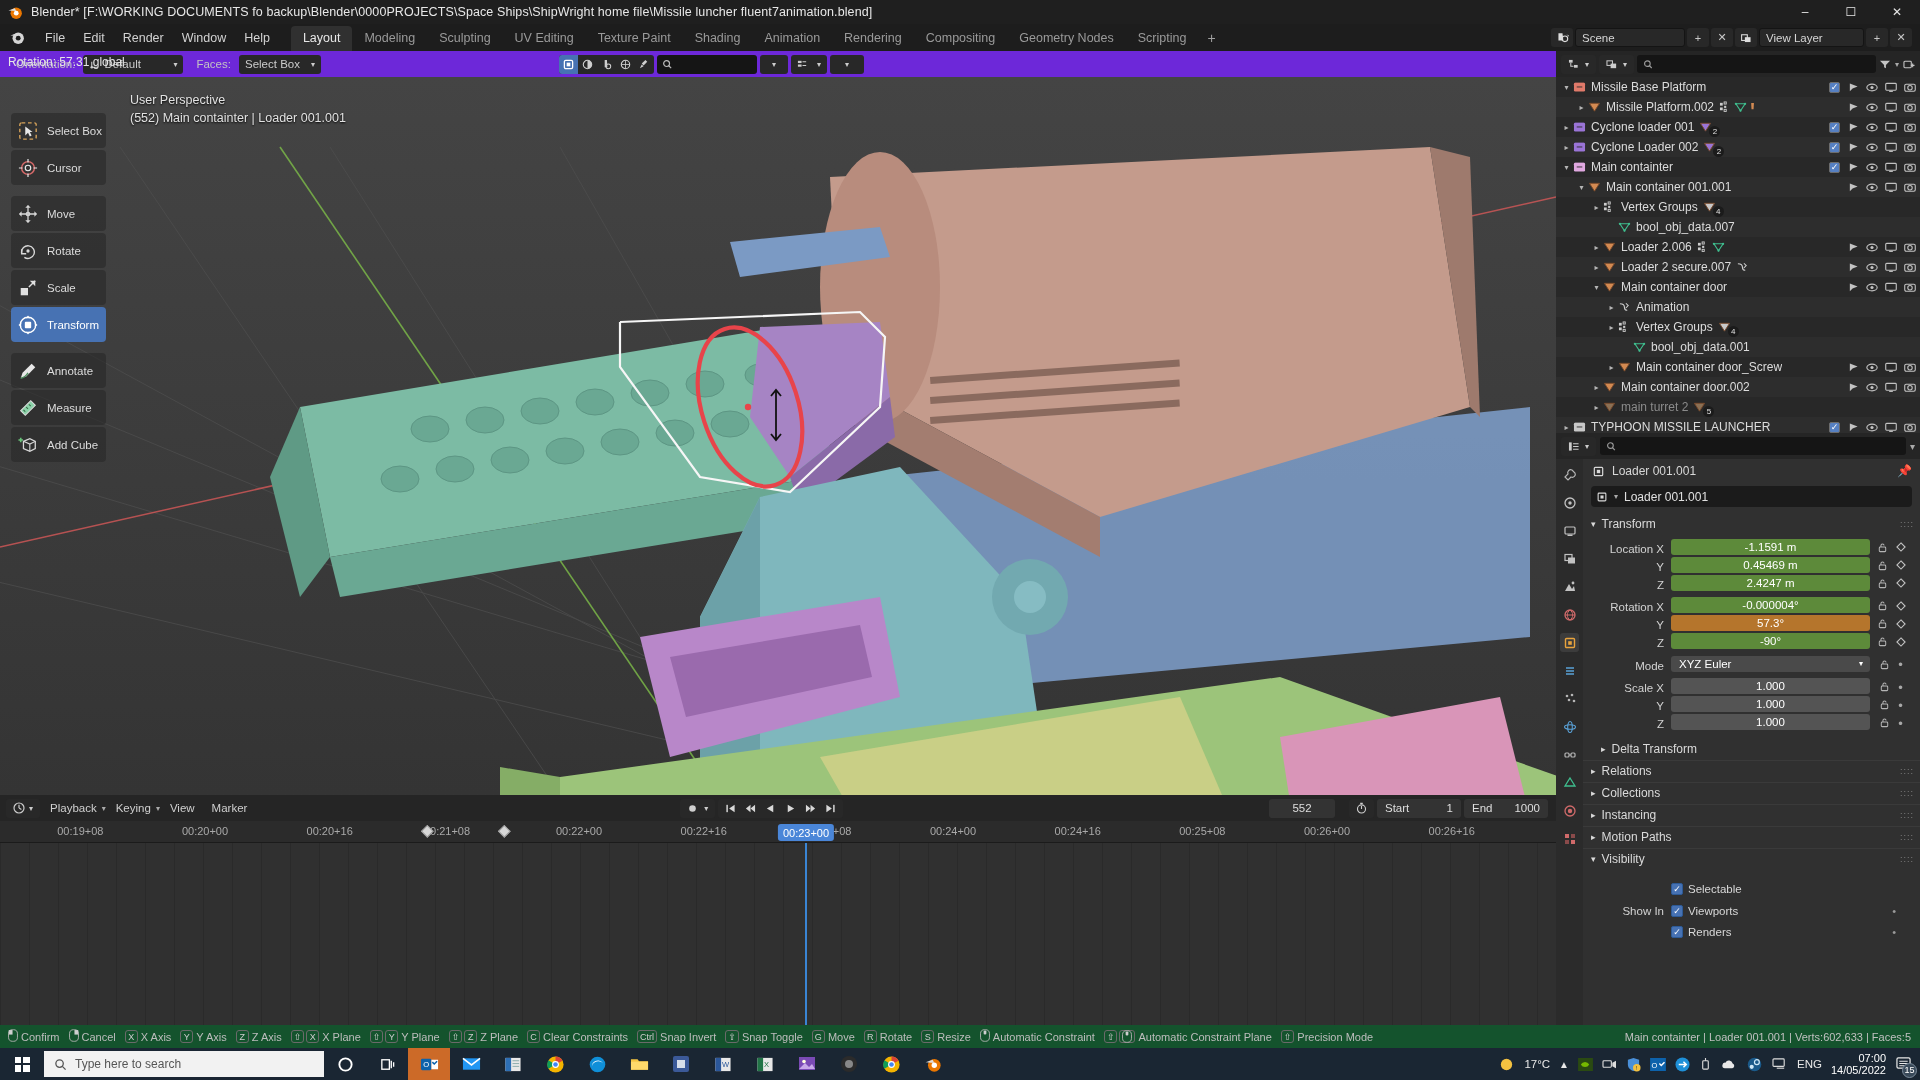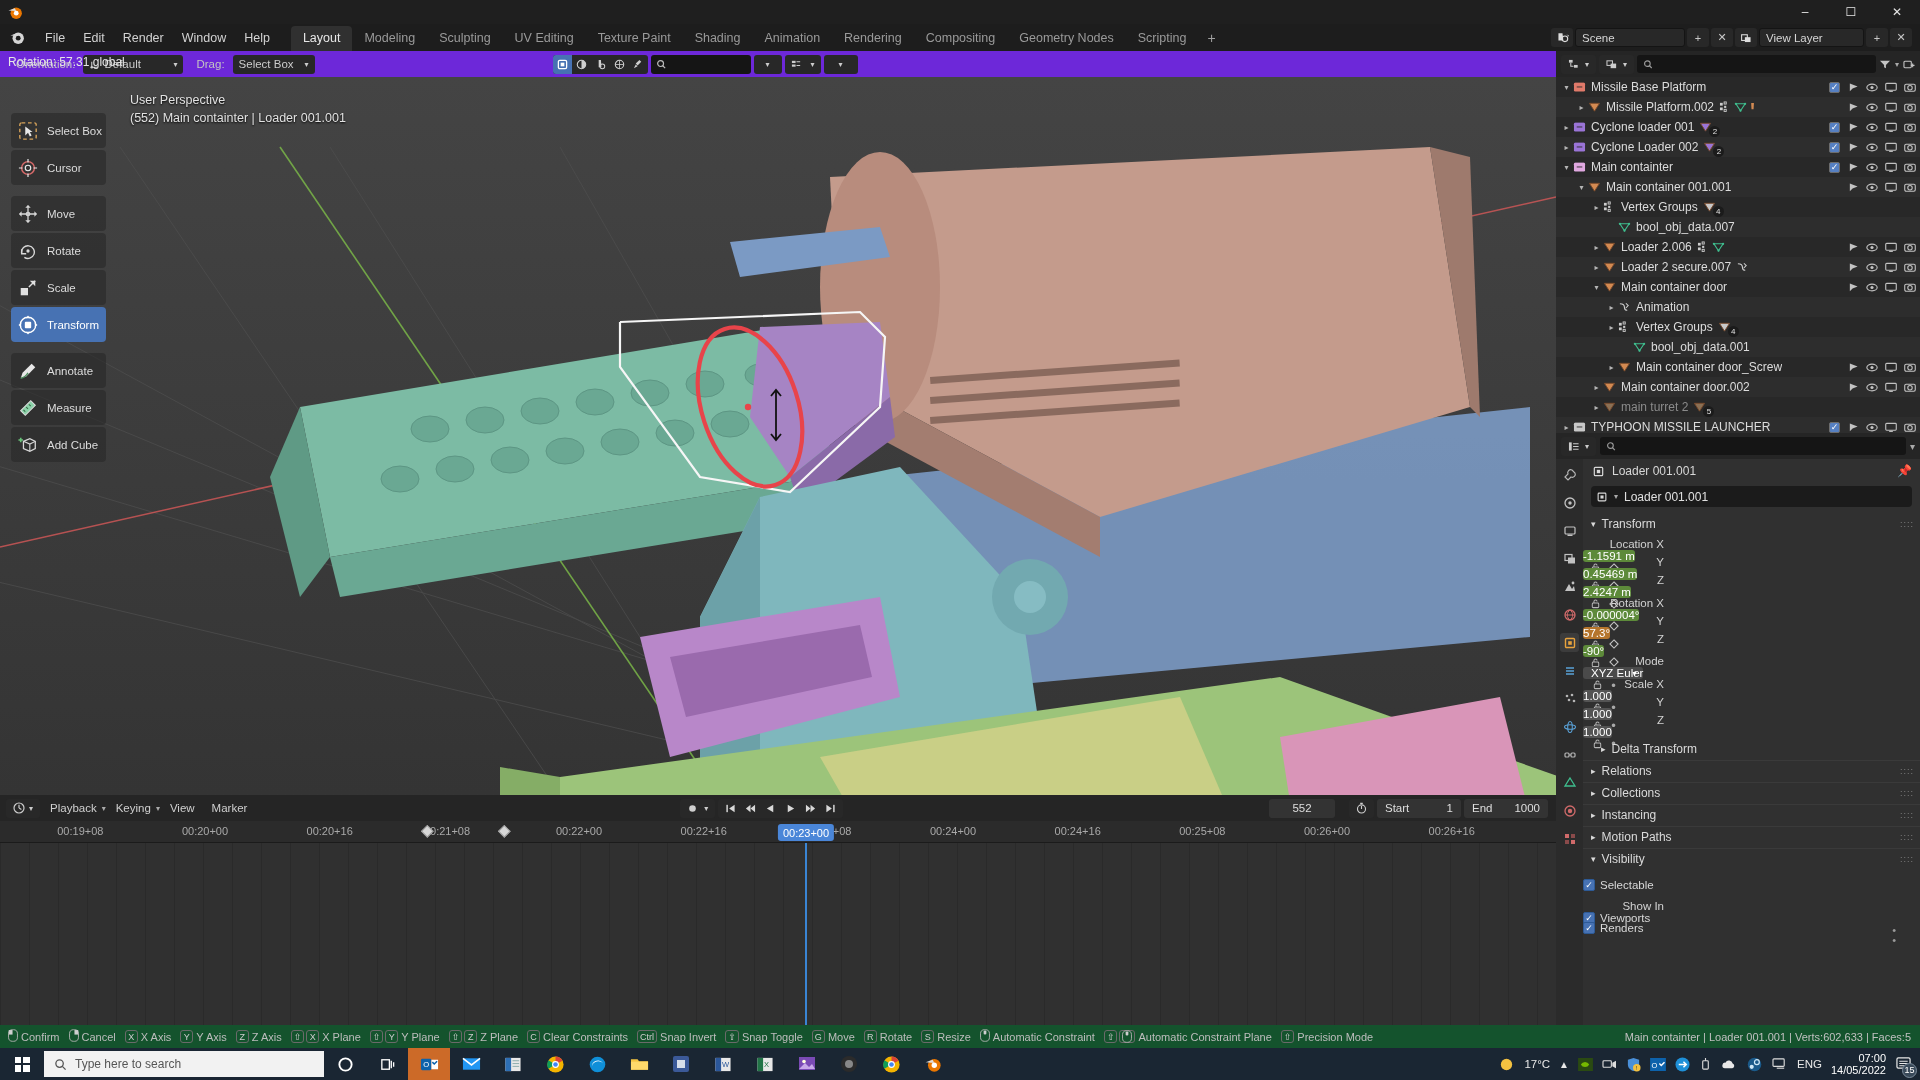--- a/index.html
+++ b/index.html
@@ -118,21 +118,21 @@
   .pr-tab { width:19px; height:19px; display:flex; align-items:center; justify-content:center; font-size:12px;
     border-radius:3px;}
   .pr-tab.active { background:#3c3c3c; }
   #pr-body { position:absolute; left:27px; top:26px; right:0; bottom:0; overflow:hidden; }
   .pr-crumb { height:24px; display:flex; align-items:center; gap:7px; padding-left:9px; color:#d8d8d8; font-size:12px;}
   .pr-namefield { margin:3px 8px 6px 8px; height:21px; background:#1b1b1b; border-radius:4px; display:flex;
     align-items:center; gap:6px; padding-left:5px; color:#e0e0e0; font-size:12px; }
   .pr-sect { height:22px; display:flex; align-items:center; gap:6px; padding-left:8px; color:#dadada; font-size:12px;
     border-top:1px solid #3a3a3a; }
   .pr-sect.nobord { border-top:none; }
-  .pr-row { height:16.5px; display:flex; align-items:flex-start; margin-bottom:1.5px;flex-direction:column; }
+  .pr-row { height:16.5px; display:flex; align-items:flex-end; margin-bottom:1.5px; }
   .pr-lab { width:88px; text-align:right; color:#d2d2d2; font-size:11.5px; padding-right:7px; }
   .pr-val { flex:1; margin-right:0; height:16px; border-radius:3px; display:flex; align-items:center;
     justify-content:center; color:#fff; font-size:11.5px; }
   .pr-val.green { background:#5d8a3a; }
   .pr-val.orange { background:#b5752c; }
   .pr-val.grey { background:#545454; }
   .pr-val.drop { background:#4a4a4a; justify-content:flex-start; padding-left:8px; position:relative;}
   .pr-ends { width:42px; display:flex; align-items:center; justify-content:center; gap:8px; color:#b5b5b5; font-size:10px;}
   .pr-chk { display:flex; align-items:center; gap:5px; color:#d8d8d8; font-size:11.5px;}
   .ckblue { width:12px; height:12px; border-radius:2px; background:#4772b3; display:flex;
@@ -162,20 +162,21 @@
 </style>
 </head>
 <body>
 
 <div id="titlebar">
   <svg class="blogo" viewBox="0 0 24 24">
     <circle cx="13" cy="13" r="8" fill="#ea7600"></circle>
       <circle cx="13" cy="13" r="3.4" fill="#fff"></circle>
     <path d="M2 9 L11 6 L13 10 Z" fill="#ddd"></path>
   </svg>
+  <div class="ttxt">Blender* [F:\WORKING DOCUMENTS fo backup\Blender\0000PROJECTS\Space Ships\ShipWright home file\Missile luncher fluent7animation.blend]</div>
   <div class="wbtns">
     <div class="wbtn">–</div>
     <div class="wbtn">☐</div>
     <div class="wbtn close">✕</div>
   </div>
 </div>
 
 <div id="topbar">
   <svg class="blogo2" viewBox="0 0 24 24">
     <circle cx="13" cy="13" r="8" fill="#d6d6d6"></circle>
@@ -235,21 +236,21 @@
   <div id="vp-header">
     <span class="vh-lab">Orientation:</span>
     <div class="vh-btn" style="width:100px;">
       <svg width="11" height="11" viewBox="0 0 12 12">
         <path d="M3 9 V3 M3 9 H9" stroke="#ccc" stroke-width="1.2" fill="none"></path>
           <circle cx="3" cy="9" r="1.4" fill="#ccc"></circle>
       </svg>
       <span>Default</span>
       <span style="margin-left:auto;font-size:8px;">▾</span>
     </div>
-    <span class="vh-lab">Drag:</span>
+    <span class="vh-lab">Faces:</span>
     <div class="vh-btn" style="width:82px;">
       <span>Select Box</span>
       <span style="margin-left:auto;font-size:8px;">▾</span>
     </div>
 
     <div style="width:232px;"></div>
 
     <div class="vh-icon-grp">
       <div class="vh-ic on">
         <svg width="11" height="11" viewBox="0 0 12 12">

